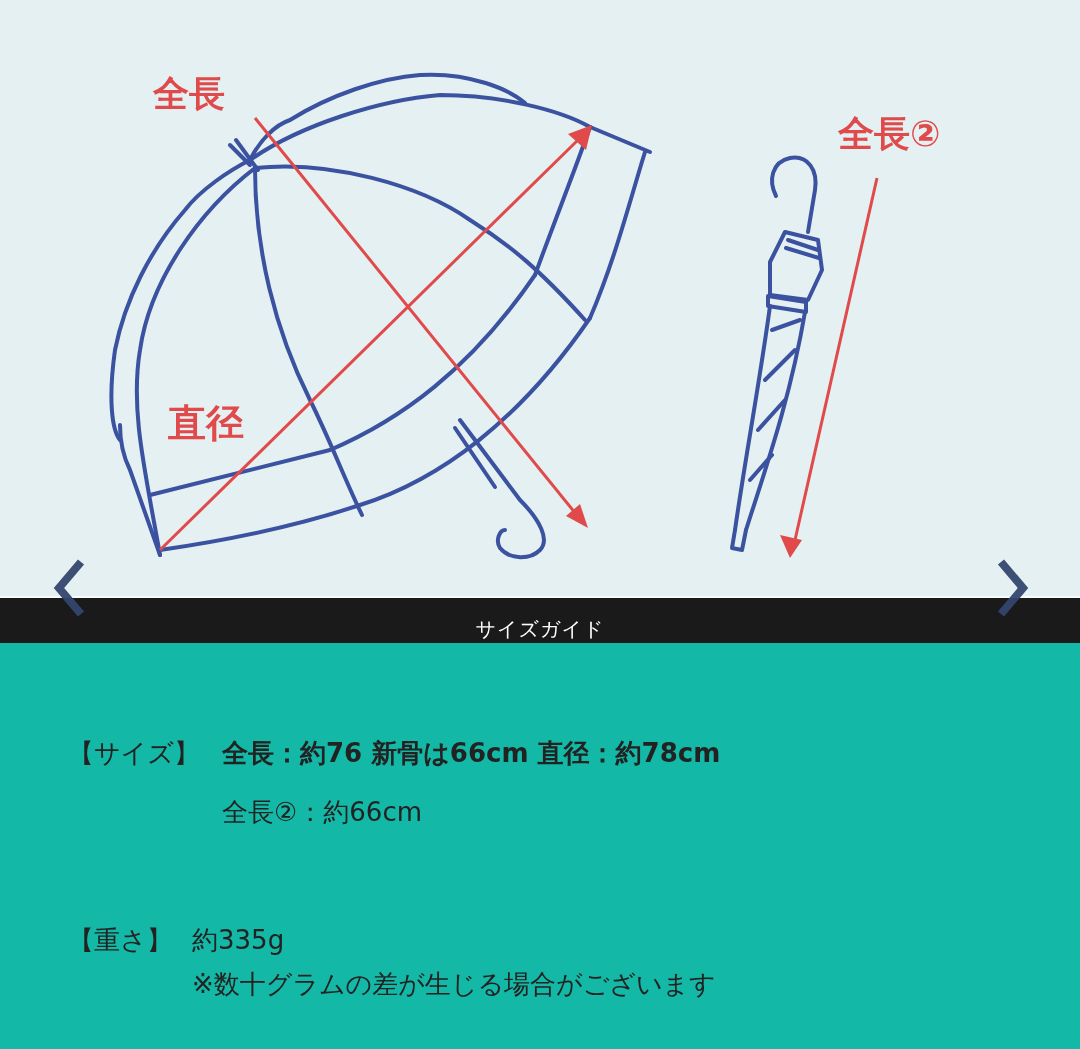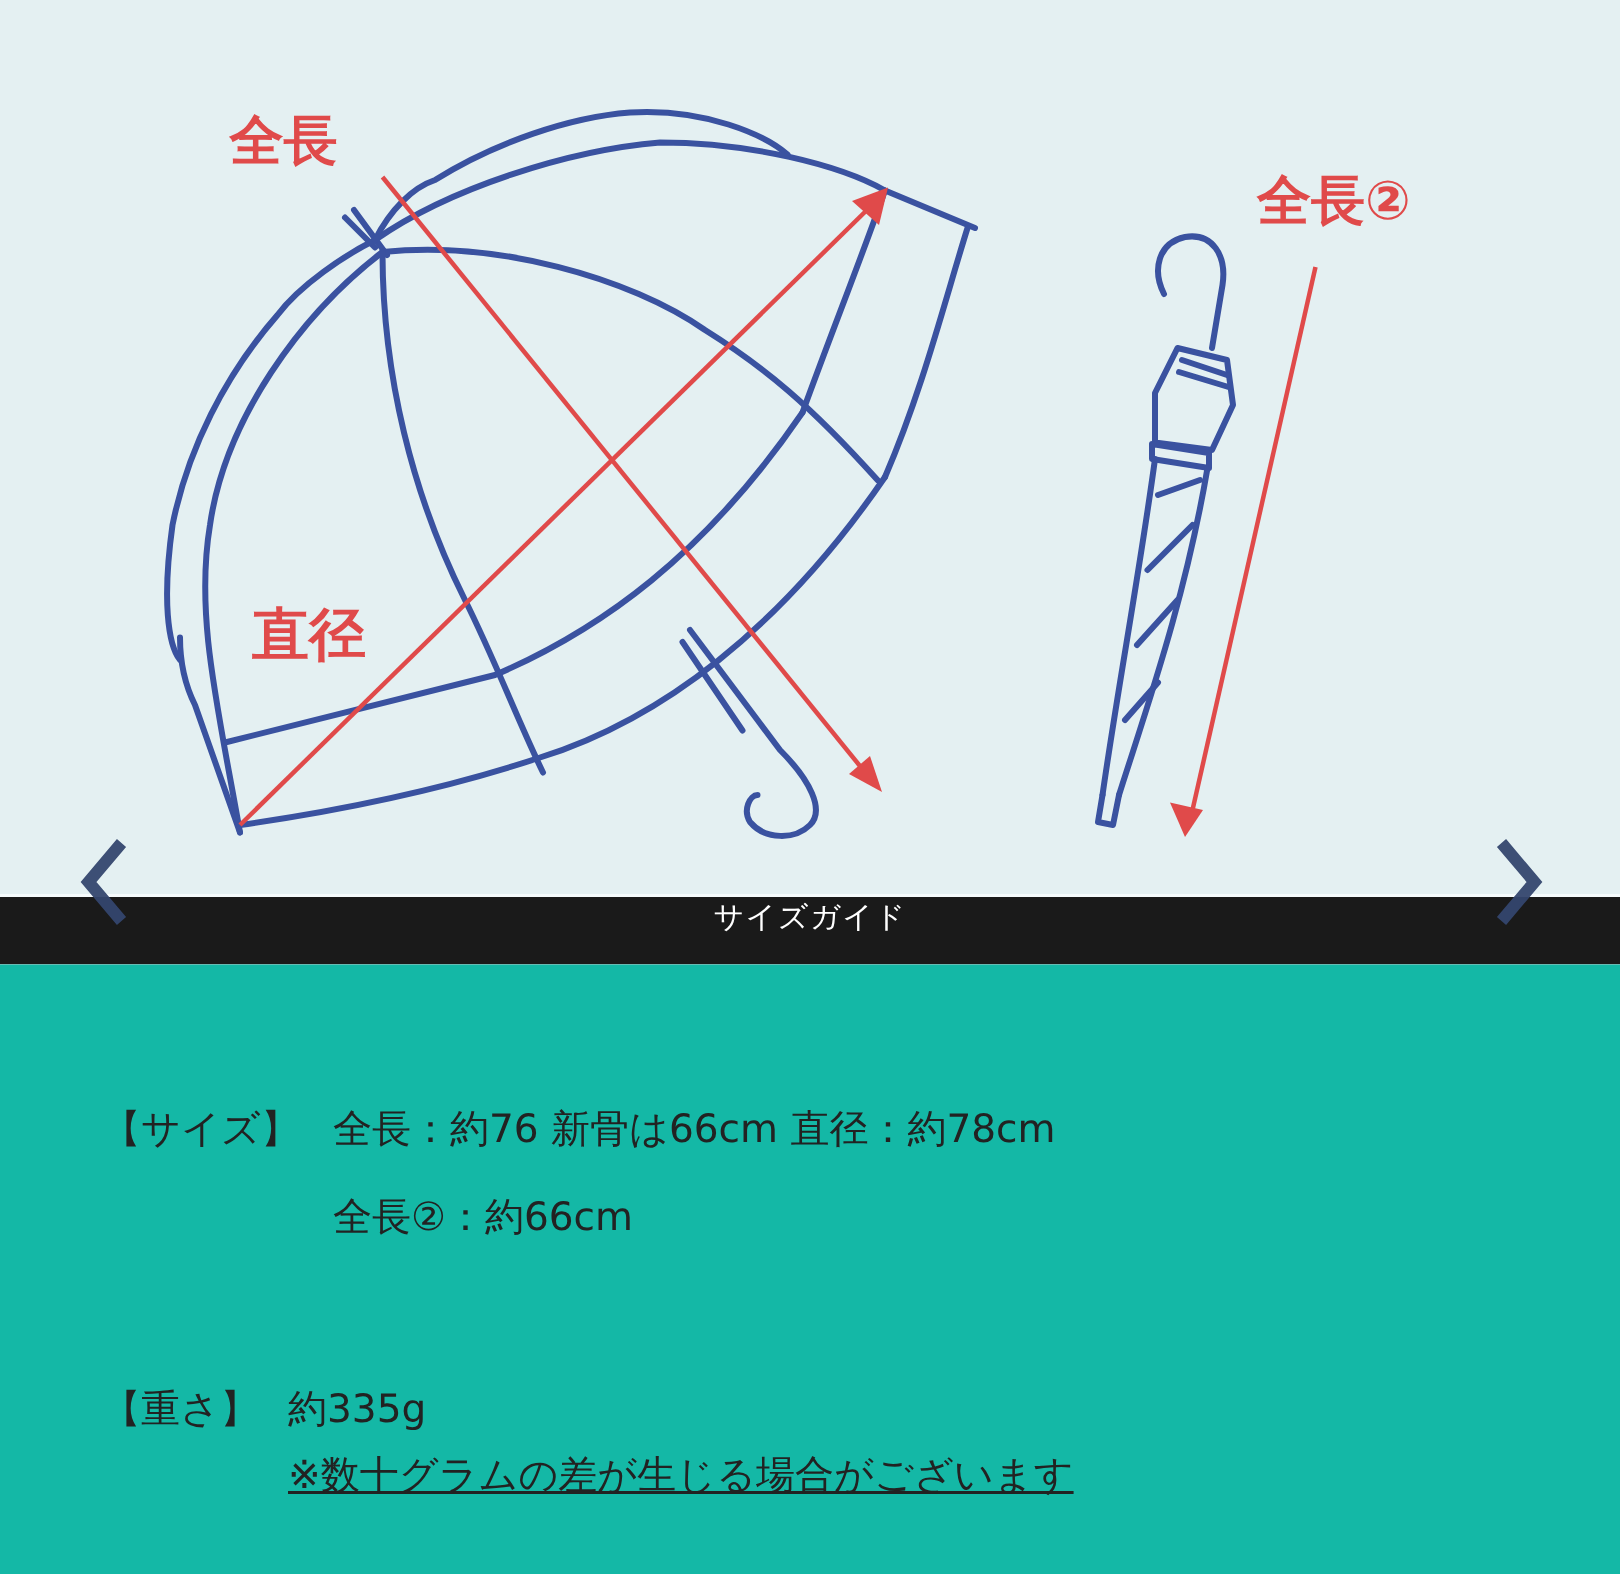--- a/index.html
+++ b/index.html
@@ -5,40 +5,40 @@
     * { margin: 0; padding: 0; box-sizing: border-box; }
     html, body { width: 1080px; height: 1049px; background: #ffffff; overflow: hidden; }
     body { font-family: "DejaVu Sans", "Liberation Sans", sans-serif; color: #222; position: relative; }
 
     .carousel { position: absolute; left: 0; top: 0; width: 1080px; height: 643px; background: #e4f0f2; overflow: hidden; }
     .slide-image { position: absolute; left: 0; top: 0; width: 1080px; height: 480px; border-radius: 18px; }
     .slide-image svg { width: 1080px; height: 598px; display: block; }
     .sep-line { position: absolute; left: 0; top: 596px; width: 1080px; height: 2px; background: #f6fbfc; }
 
     .caption-bar { position: absolute; left: 0; top: 598px; width: 1080px; height: 45px; background: #1a1a1a;
-      display: flex; align-items: flex-start; justify-content: center; }
+      display: flex; align-items: flex-end; justify-content: center; }
     .caption-text { color: #ffffff; font-size: 20px; letter-spacing: 1px; font-family: "DejaVu Sans", sans-serif; }
 
     .nav-arrow { position: absolute; top: 556px; width: 50px; height: 64px; cursor: pointer; display: flex; align-items: center; justify-content: center; }
     .nav-arrow svg { width: 40px; height: 60px; }
     .nav-prev { left: 46px; }
     .nav-next { left: 986px; }
 
     .specs { position: absolute; left: 0; top: 643px; width: 1080px; height: 406px; background: #14b8a6; }
     .spec-row { position: absolute; font-size: 26px; line-height: 44px; color: #222; font-family: "DejaVu Sans", sans-serif; }
     .spec-label { position: absolute; left: 0; top: 0; white-space: nowrap; }
     .spec-line { position: absolute; white-space: nowrap; }
 
     .row-size { left: 68px; top: 88px; }
-    .row-size .spec-line.l1 { left: 154px; top: 0; }
+    .row-size .spec-line.l1 { left: 154px; top: 0; font-weight: bold; }
     .row-size .spec-line.l2 { left: 154px; top: 59px; }
 
     .row-weight { left: 68px; top: 275px; }
     .row-weight .spec-line.l1 { left: 124px; top: 0; text-align: center; }
-    .row-weight .spec-line.l2 { left: 124px; top: 44px; text-decoration: underline; }
+    .row-weight .spec-line.l2 { left: 124px; top: 44px; }
 
     .dia-label { font-family: "DejaVu Sans", sans-serif; font-weight: bold; fill: #e04a4a; }
   </style>
 </head>
 <body>
 
 <div class="carousel">
   <div class="slide-image">
     <svg viewBox="0 0 1080 598" xmlns="http://www.w3.org/2000/svg">
       <g fill="none" stroke="#3a52a0" stroke-width="4" stroke-linecap="round" stroke-linejoin="round">

